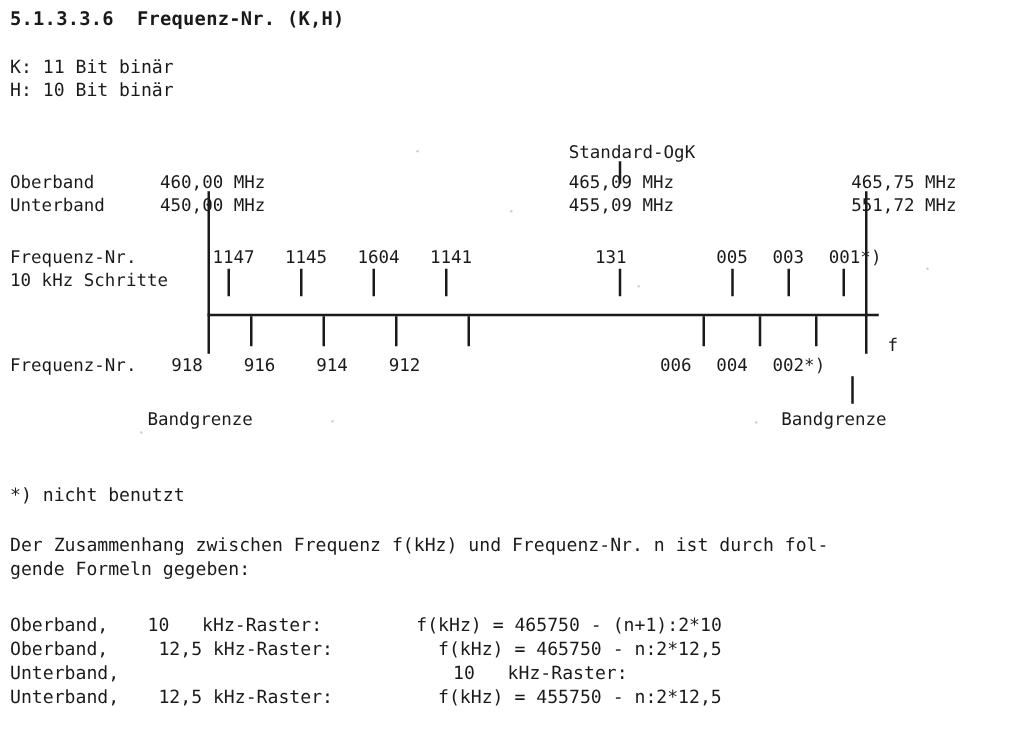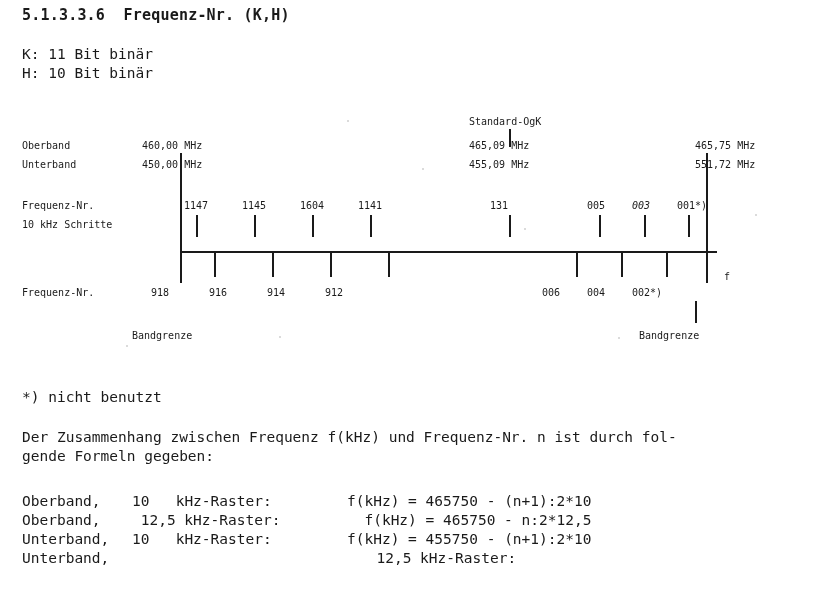--- a/index.html
+++ b/index.html
@@ -10,21 +10,21 @@
   body {
     width: 816px;
     height: 590px;
     position: relative;
     font-family: "DejaVu Sans Mono", "Liberation Mono", monospace;
     color: #1a1a1a;
     overflow: hidden;
   }
   .page {
     position: absolute;
-    left: 14px; top: 0;
+    left: 0; top: 0;
     width: 672px;
     height: 590px;
   }
   .heading {
     position: absolute;
     left: 8px;
     top: 6px;
     font-size: 15px;
     font-weight: bold;
     letter-spacing: 0.2px;
@@ -43,21 +43,21 @@
   
   .diagram {
     position: absolute;
     left: 0;
     top: 105px;
     width: 816px;
     height: 260px;
   }
   .dg-text {
     position: absolute;
-    font-size: 10px;
+    font-size: 14px;
     white-space: pre;
     line-height: 18px;
   }
   .vline {
     position: absolute;
     width: 1.6px;
     background: #1a1a1a;
   }
   .tick {
     position: absolute;
@@ -138,21 +138,21 @@
 
     <div class="dg-text" style="left:8px; top:92px;">Frequenz-Nr.</div>
     <div class="dg-text" style="left:8px; top:111px;">10 kHz Schritte</div>
 
     <div class="dg-text" style="left:170px; top:92px;">1147</div>
     <div class="dg-text" style="left:228px; top:92px;">1145</div>
     <div class="dg-text" style="left:286px; top:92px;">1604</div>
     <div class="dg-text" style="left:344px; top:92px;">1141</div>
     <div class="dg-text" style="left:476px; top:92px;">131</div>
     <div class="dg-text" style="left:573px; top:92px;">005</div>
-    <div class="dg-text" style="left:618px; top:92px;font-style:italic;">003</div>
+    <div class="dg-text" style="left:618px; top:92px;">003</div>
     <div class="dg-text" style="left:663px; top:92px;">001*)</div>
 
     <div class="vline" style="left:166px; top:48px; height:130px;"></div>
 
     <div class="vline" style="left:692px; top:48px; height:130px;"></div>
 
     <div class="vline" style="left:495px; top:24px; height:18px;"></div>
 
     <div class="tick" style="left:182px; top:110px; height:22px;"></div>
     <div class="tick" style="left:240px; top:110px; height:22px;"></div>
@@ -205,25 +205,25 @@
       <span class="f-eq">f(kHz) = 465750 - (n+1):2*10</span>
     </div>
     <div class="frow">
       <span class="f-band">Oberband,</span>
       <span class="f-raster">12,5 kHz-Raster:</span>
       <span class="f-eq">f(kHz) = 465750 - n:2*12,5</span>
     </div>
     <div class="frow">
       <span class="f-band">Unterband,</span>
       <span class="f-raster">10   kHz-Raster:</span>
-      <span class="f-eq">f(kHz) = 455750 - (n+1):2*10</span>
     </div>
     <div class="frow">
       <span class="f-band">Unterband,</span>
       <span class="f-raster">12,5 kHz-Raster:</span>
+      <span class="f-eq">f(kHz) = 455750 - n:2*12,5</span>
     </div>
   </div>
 
   <div class="speckle" style="left:333px; top:120px;"></div>
   <div class="speckle" style="left:408px; top:168px;"></div>
   <div class="speckle" style="left:510px; top:228px;"></div>
   <div class="speckle" style="left:265px; top:336px;"></div>
   <div class="speckle" style="left:604px; top:337px;"></div>
   <div class="speckle" style="left:112px; top:345px;"></div>
   <div class="speckle" style="left:741px; top:214px;"></div>

